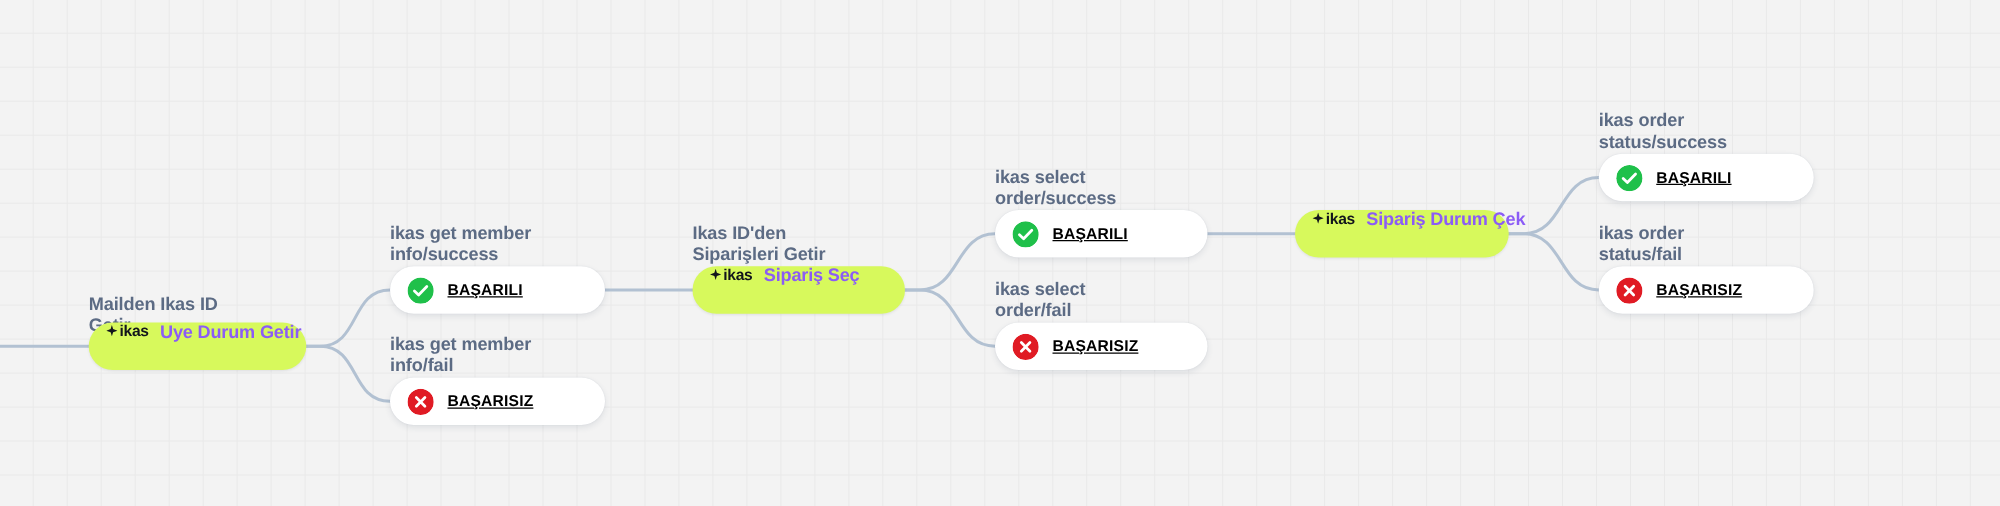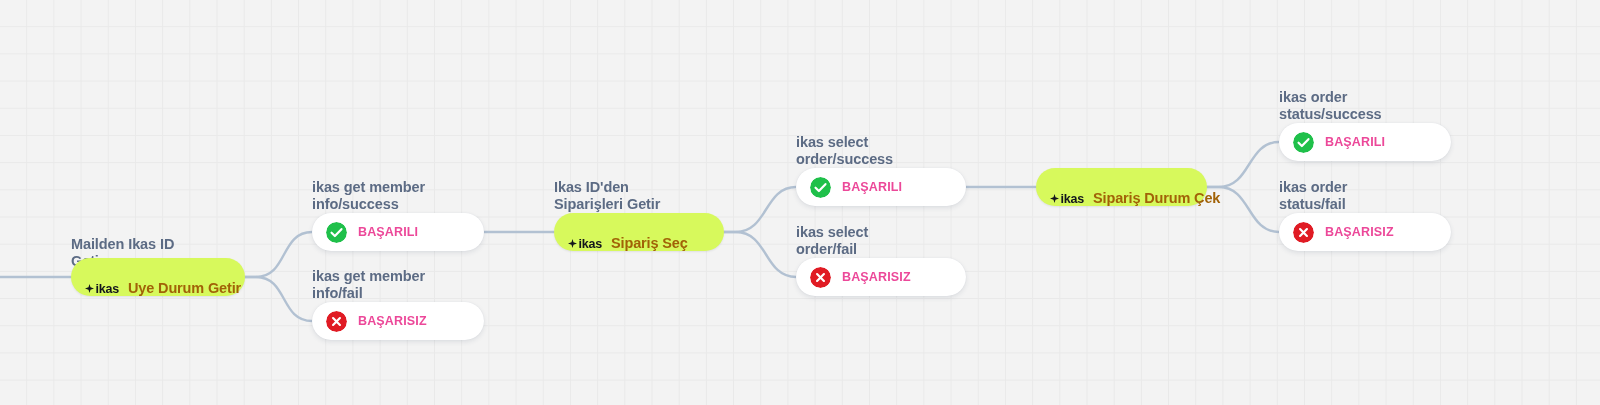--- a/index.html
+++ b/index.html
@@ -50,21 +50,21 @@
     white-space: pre-line;
   }
 
   
   .pill {
     position: absolute;
     height: 38px;
     border-radius: 19px;
     background: #d7f95c;
     display: flex;
-    align-items: flex-end;
+    align-items: flex-start;
     padding: 0 14px;
     box-sizing: border-box;
     box-shadow: 0 1px 2px rgba(60,70,90,0.10);
   }
   .brand {
     display: flex;
     align-items: center;
     gap: 1.5px;
     flex: none;
   }
@@ -78,21 +78,21 @@
   .brand .wordmark {
     font-size: 12.5px;
     font-weight: 800;
     color: #12151c;
     letter-spacing: -0.2px;
   }
   .pill .pill-label {
     margin-left: 9px;
     font-size: 14.5px;
     font-weight: 600;
-    color: #a16207;
+    color: #8b5cf6;
     letter-spacing: -0.15px;
     white-space: nowrap;
   }
 
   
   .card {
     position: absolute;
     height: 38px;
     border-radius: 19px;
     background: #ffffff;
@@ -106,23 +106,24 @@
     width: 21px;
     height: 21px;
     border-radius: 50%;
     flex: none;
     display: block;
   }
   .card .card-label {
     margin-left: 11px;
     font-size: 12.5px;
     font-weight: 700;
-    color: #ec4899;
+    color: #000000;
     letter-spacing: 0.15px;
     white-space: nowrap;
+    text-decoration: underline;
   }
 </style>
 </head>
 <body>
 
 <div id="canvas">
 
   <svg id="edges" viewBox="0 0 1600 405">
 
     <line x1="0" y1="277" x2="71" y2="277"></line>

